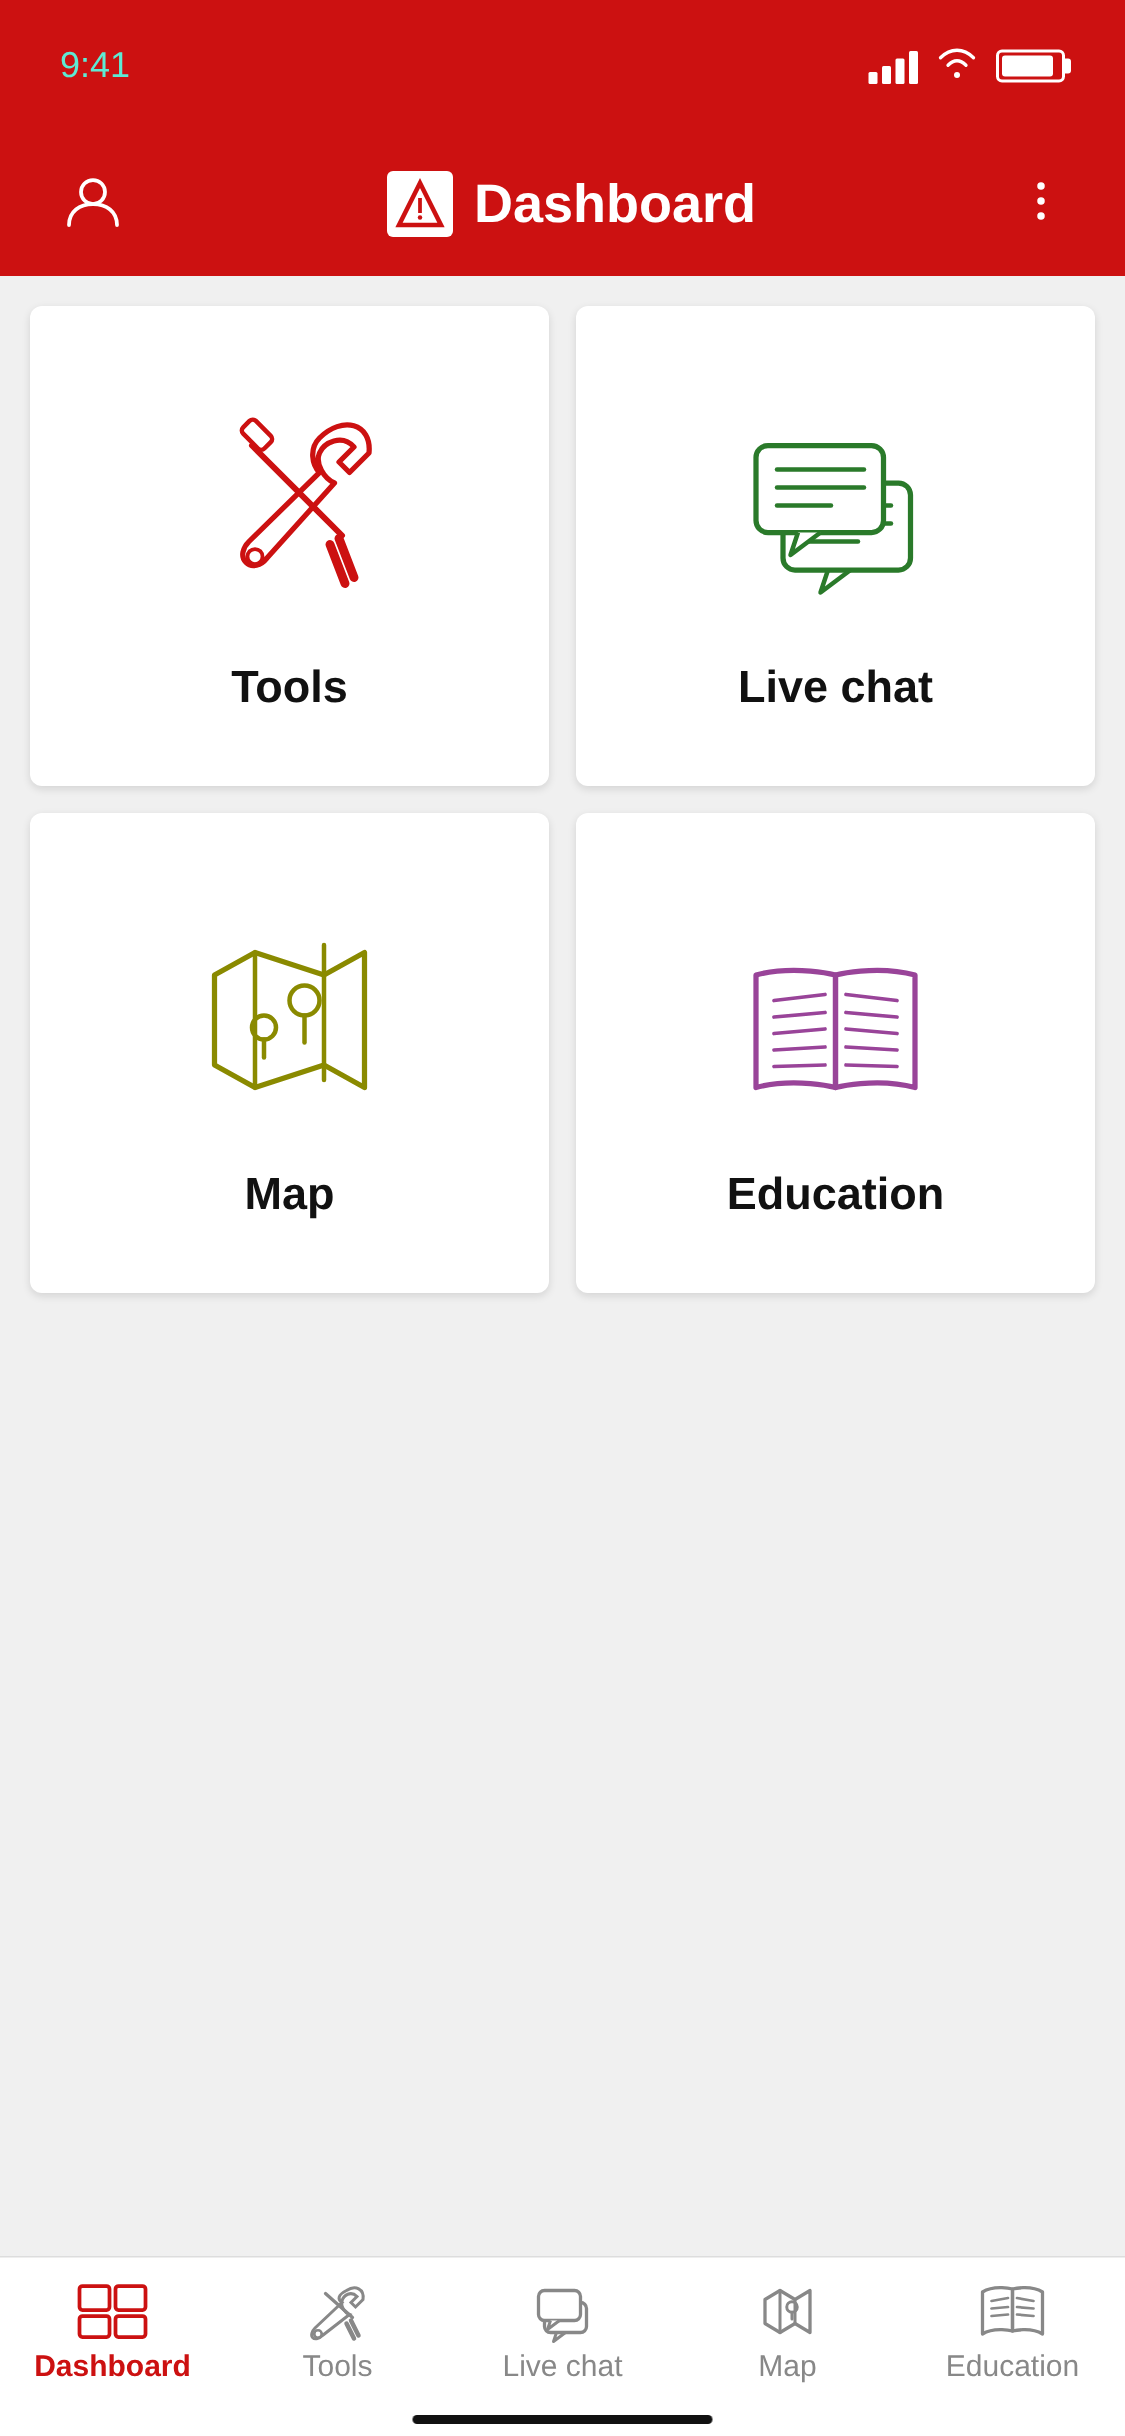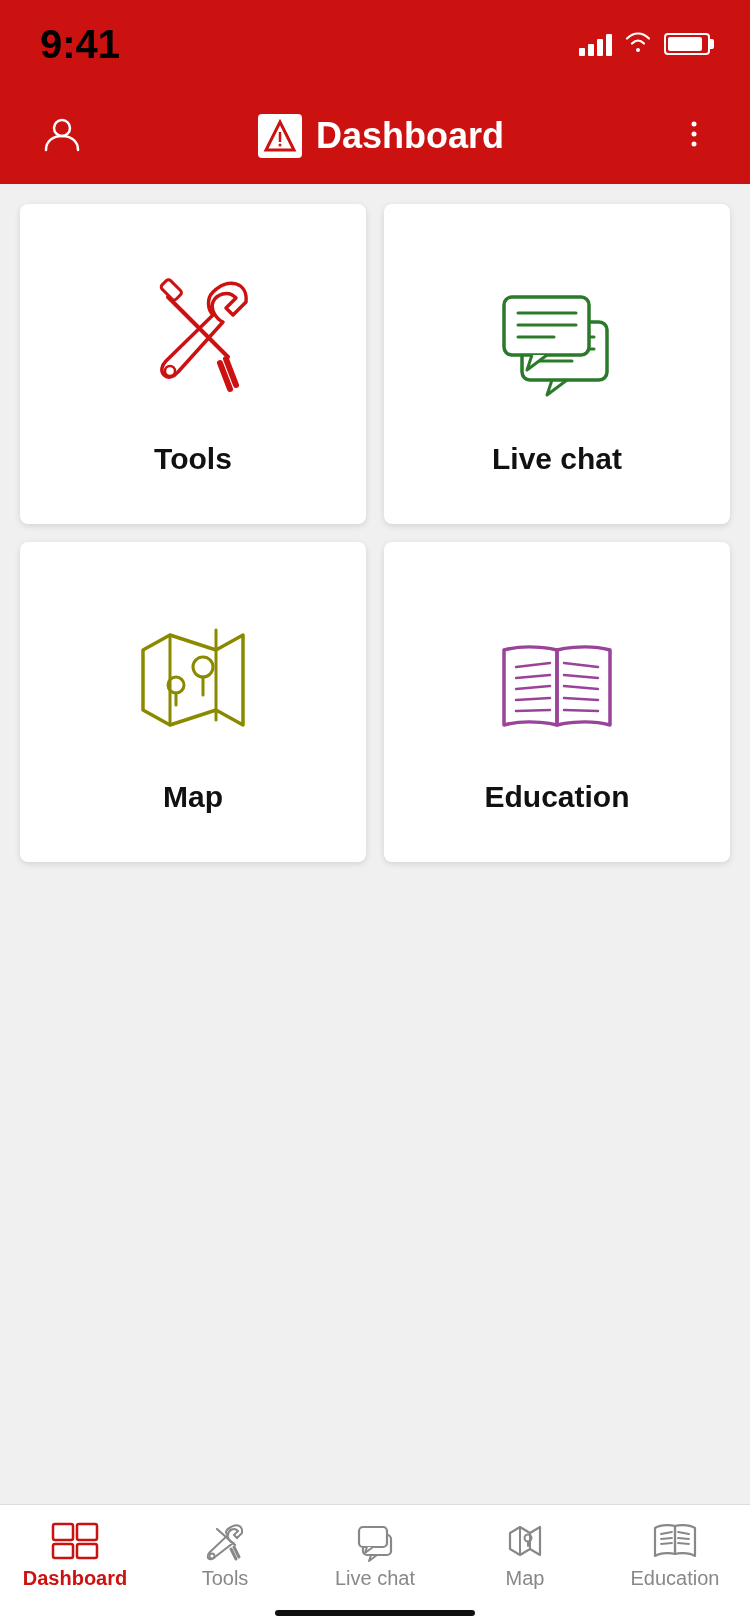--- a/index.html
+++ b/index.html
@@ -15,23 +15,23 @@
     
     .status-bar {
       background: #cc1111;
       height: 88px;
       display: flex;
       align-items: center;
       justify-content: space-between;
       padding: 0 40px;
     }
     .status-time {
-      color: #000000;
-      font-size: 40px;
-      font-weight: 700;
+      color: #5eead4;
+      font-size: 24px;
+      font-weight: 400;
     }
     .status-icons {
       display: flex;
       align-items: center;
       gap: 12px;
     }
     .signal-bars {
       display: flex;
       align-items: flex-end;
       gap: 3px;

